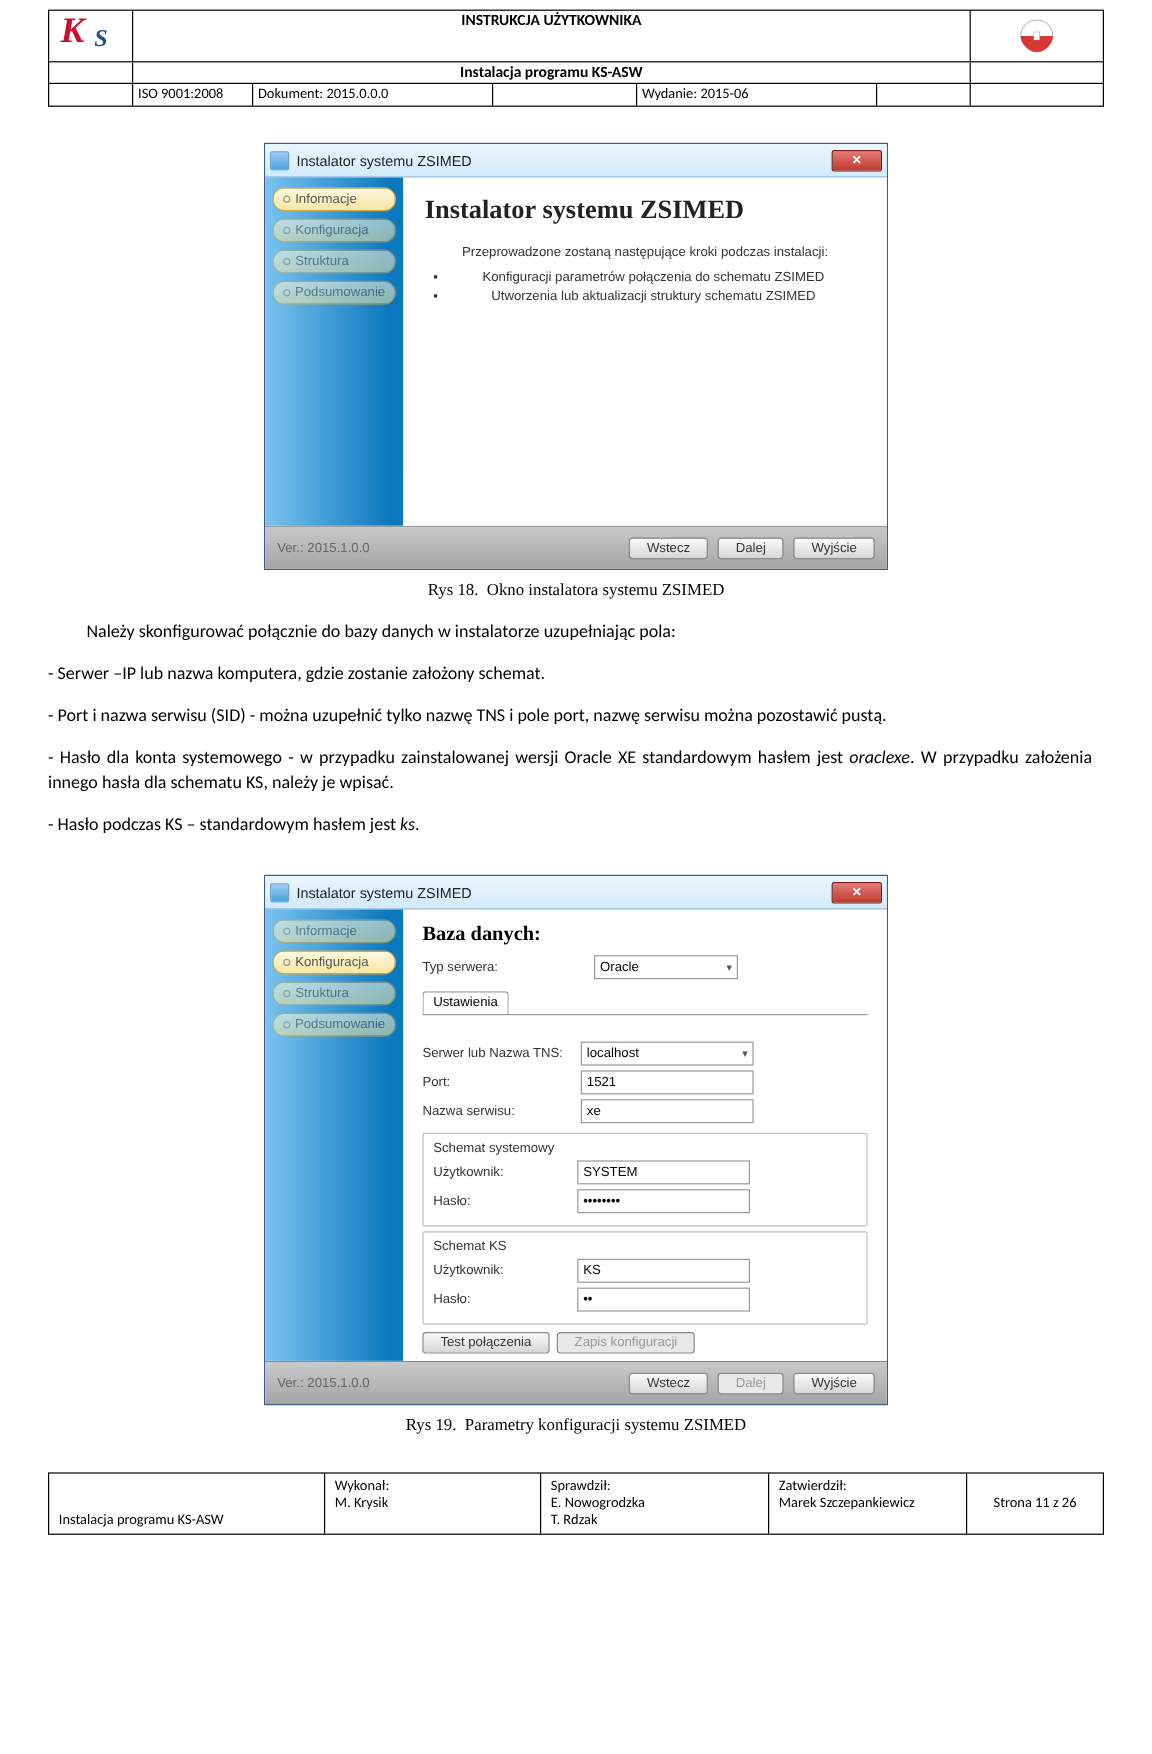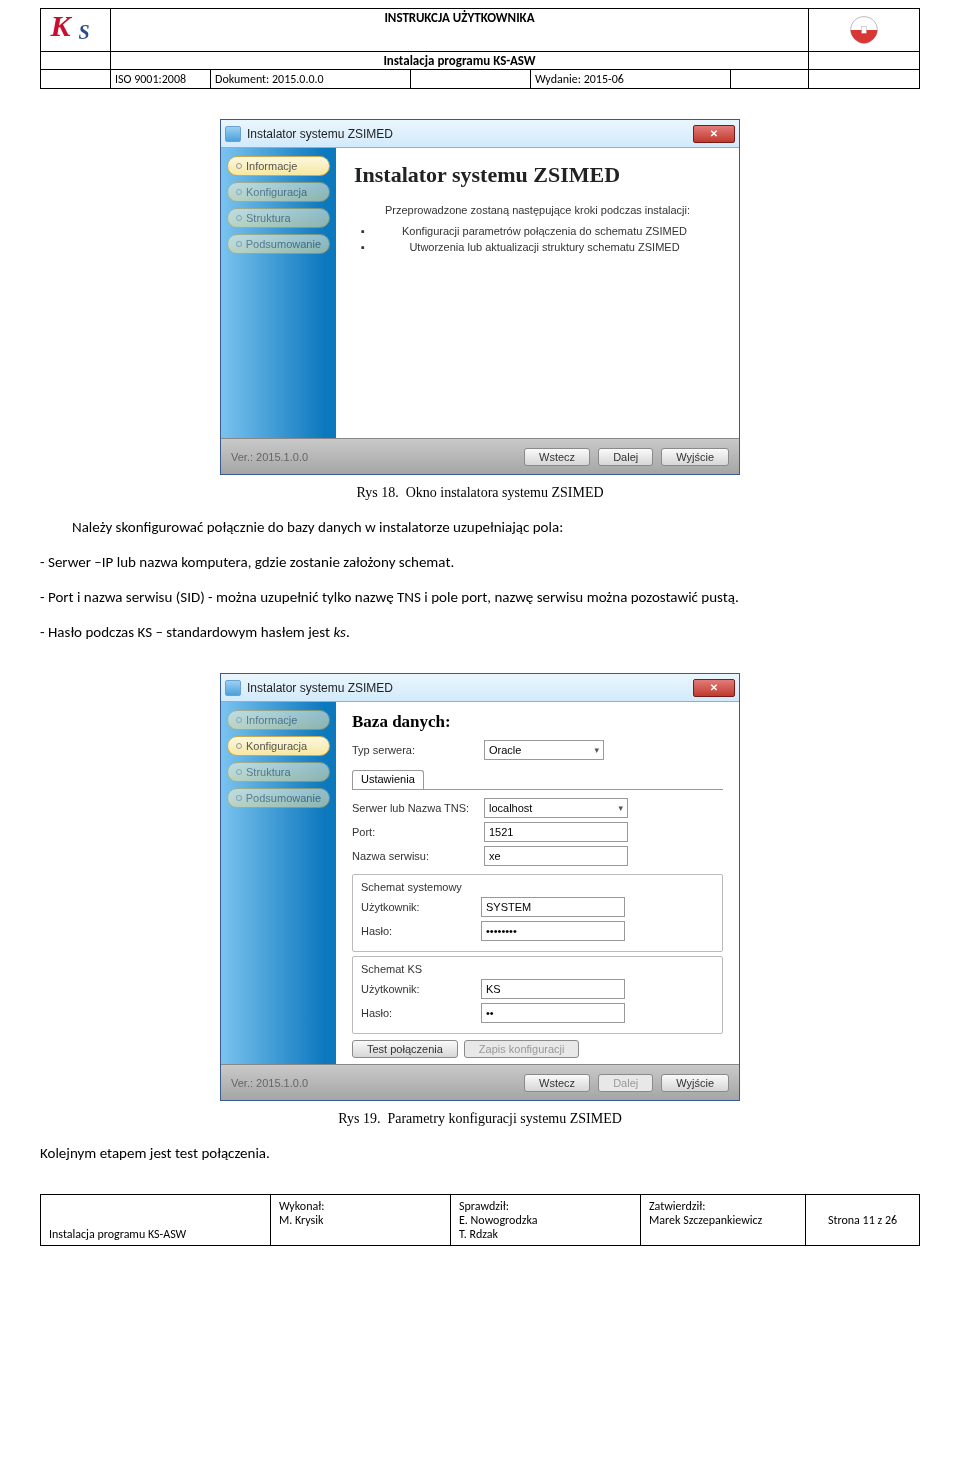--- a/index.html
+++ b/index.html
@@ -112,21 +112,21 @@
   }
   .inst-heading { font-family: Georgia, serif; font-size: 17px; font-weight:bold; margin-bottom:8px;}
   .form-row { display:flex; align-items:center; margin-bottom:4px; font-size:11px;gap:12px;}
   .form-row .lbl { width:120px; color:#333;}
   .combo, .textin {
     border:1px solid #999; background:#fff; height:20px; padding:1px 4px;
     font-size:11px; display:flex; align-items:center; width: 144px;
   }
   .combo { justify-content:space-between;}
   .combo .caret { font-size:9px; color:#555;}
-  .tab-strip { border-bottom:1px solid #999; margin: 6px 0 8px 0; display:flex; height:20px;}
+  .tab-strip { border-bottom:1px solid #999; margin: 6px 0 22px 0; display:flex; height:20px;}
   .tab { border:1px solid #999; border-bottom:none; padding:2px 8px; font-size:11px; background:#fff; border-radius:3px 3px 0 0;}
   .fieldset { border:1px solid #bbb; padding:6px 8px; margin-top:4px; border-radius:2px;}
   .fieldset-legend { font-size:11px; color:#333; margin-bottom:4px;}
   .btn-row { display:flex; gap:6px; margin-top:6px;}
   .pillbtn {
     background: linear-gradient(#fafafa,#d6d6d6);
     border:1px solid #8a8a8a; border-radius:3px;
     padding:2px 14px; font-size:11px; color:#333;
   }
   .pillbtn.dis { color:#999; background:#e8e8e8;}
@@ -253,20 +253,23 @@
   </div>
 
   <div class="caption">
     <span>Rys 18.</span>&nbsp;&nbsp;<span>Okno instalatora systemu ZSIMED</span>
   </div>
 
   <p class="body-text" style="text-indent:32px;">Należy skonfigurować połącznie do bazy danych w instalatorze uzupełniając pola:</p>
   <p class="body-text">- Serwer –IP lub nazwa komputera, gdzie zostanie założony schemat.</p>
   <p class="body-text">- Port i nazwa serwisu (SID) - można uzupełnić tylko nazwę TNS i pole port, nazwę serwisu można pozostawić pustą.</p>
   <p class="body-text">
+    <span>- Hasło dla konta systemowego - w przypadku zainstalowanej wersji Oracle XE standardowym hasłem jest </span><span class="em">oraclexe</span><span>. W przypadku założenia innego hasła dla schematu KS, należy je wpisać.</span>
+  </p>
+  <p class="body-text">
     <span>- Hasło podczas KS – standardowym hasłem jest </span><span class="em">ks</span><span>.</span>
   </p>
 
   <div class="installer" style="min-height:380px;">
     <div class="titlebar">
       <span class="title-icon"></span>
       <span class="title-text">Instalator systemu ZSIMED</span>
       <span class="win-close">✕</span>
     </div>
     <div class="installer-body" style="min-height:320px;">
@@ -285,21 +288,21 @@
           </div>
         <div class="sidebar-item dim">
             <span class="dot"></span>
             <span>Podsumowanie</span>
           </div>
       </div>
       <div class="inst-body2">
         <div class="inst-heading">Baza danych:</div>
         <div class="form-row">
           <span class="lbl">Typ serwera:</span>
-          <div class="combo" style="width:120px;">
+          <div class="combo" style="width:120px;margin-left:11px;">
             <span>Oracle</span>
               <span class="caret">▾</span>
           </div>
         </div>
         <div class="tab-strip">
           <div class="tab">Ustawienia</div>
         </div>
         <div class="form-row">
           <span class="lbl">Serwer lub Nazwa TNS:</span>
           <div class="combo">
@@ -348,21 +351,20 @@
       <span class="pillbtn">Wstecz</span>
       <span class="pillbtn dis">Dalej</span>
       <span class="pillbtn">Wyjście</span>
     </div>
   </div>
 
   <div class="caption">
     <span>Rys 19.</span>&nbsp;&nbsp;<span>Parametry konfiguracji systemu ZSIMED</span>
   </div>
 
-  <p class="body-text">Kolejnym etapem jest test połączenia.</p>
 
   <div class="ftr">
     <div class="ftr-c1">Instalacja programu KS-ASW</div>
     <div class="ftr-c2">
       <div>Wykonał:</div>
         <div>M. Krysik</div>
     </div>
     <div class="ftr-c3">
       <div>Sprawdził:</div>
         <div>E. Nowogrodzka</div>

